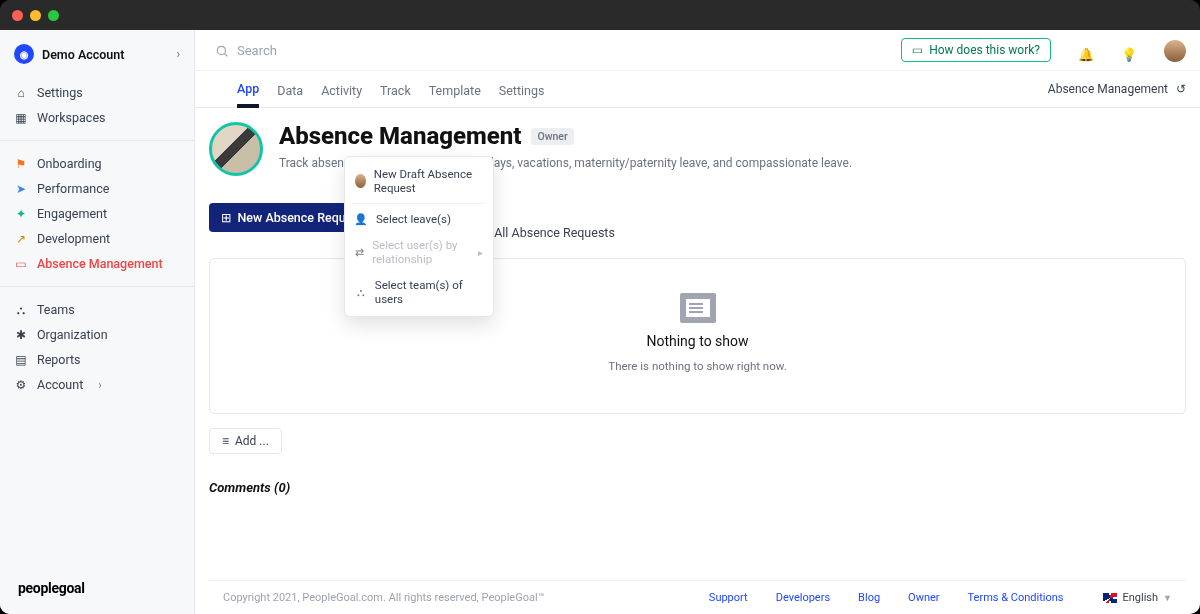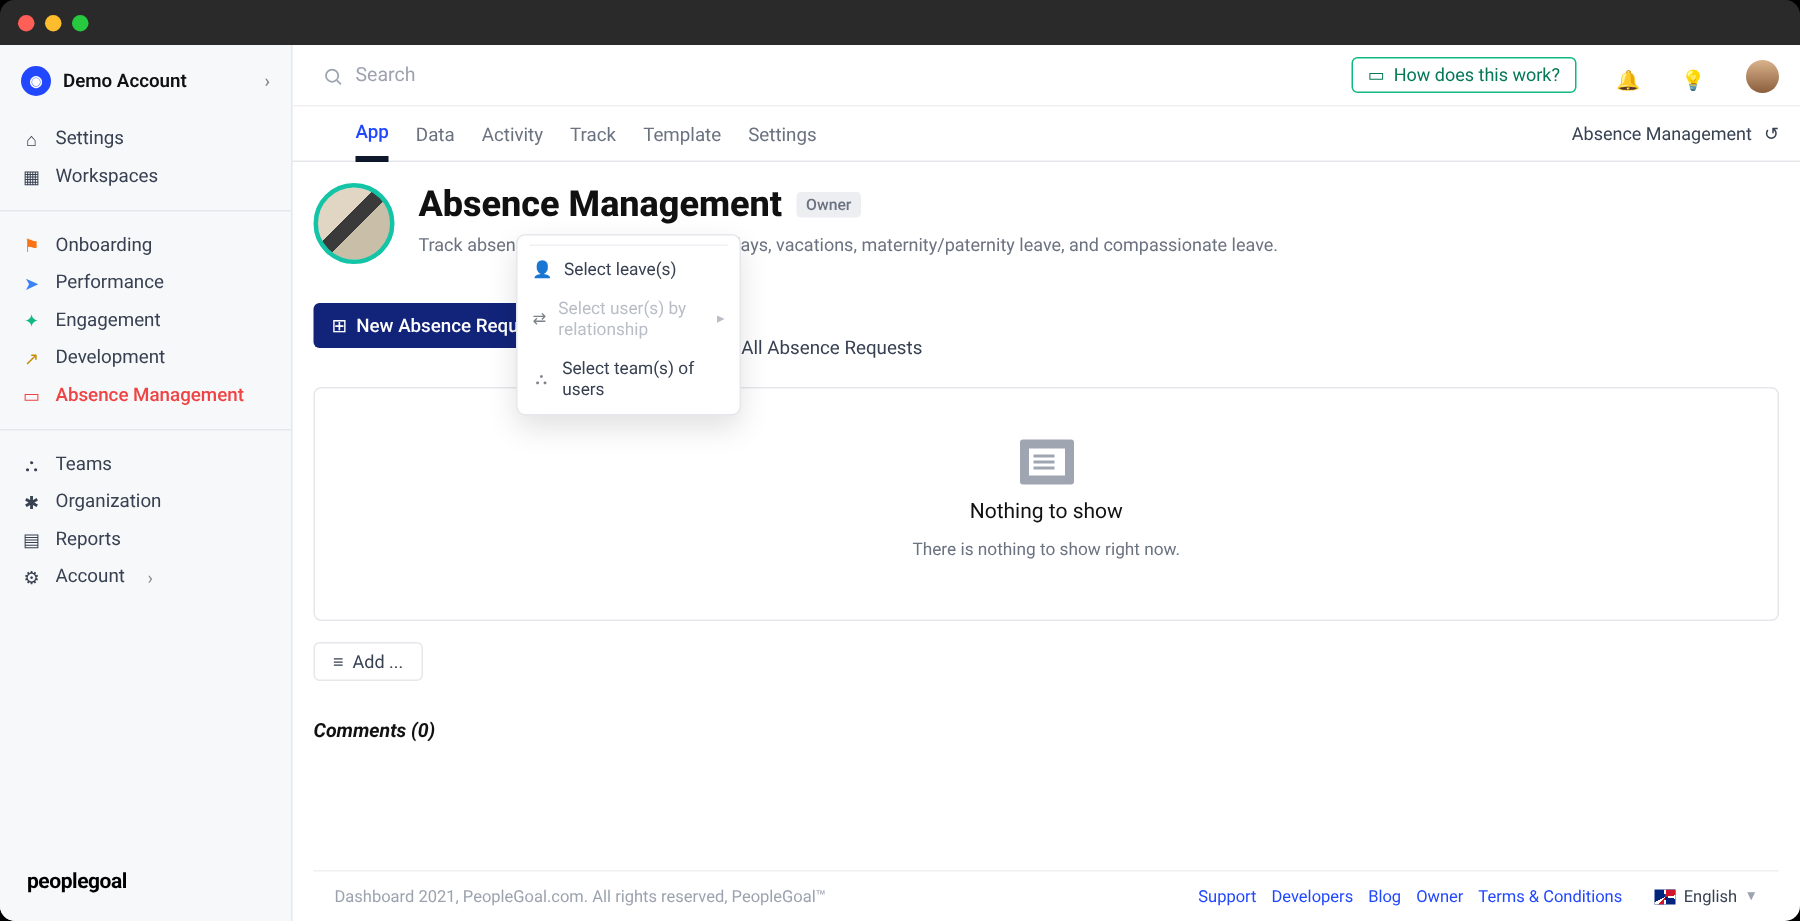--- a/index.html
+++ b/index.html
@@ -51,21 +51,21 @@
 .popup-item .arrow { margin-left: auto; color: #b9bec6; font-size: 10px; }
 .card { border: 1px solid #e5e7eb; border-radius: 5px; margin-top: 18px; padding: 34px 20px 40px; display: flex; flex-direction: column; align-items: center; justify-content: center; gap: 10px; }
 .doc-icon { width: 36px; height: 30px; background: #9fa6b2; border-radius: 2px; position: relative; }
 .doc-icon::after { content: ""; position: absolute; inset: 6px; background: #fff; }
 .doc-lines { position: absolute; top: 10px; left: 9px; width: 14px; height: 2px; background: #9fa6b2; box-shadow: 0 4px 0 #9fa6b2, 0 8px 0 #9fa6b2; z-index: 1; }
 .nothing-title { font-weight: 400; font-size: 14px; color: #111; }
 .nothing-text { font-size: 11.5px; color: #6b7280; }
 .add-btn { margin-top: 14px; align-self: flex-start; border: 1px solid #e5e7eb; background: #fff; padding: 5px 12px; border-radius: 4px; font-size: 12px; color: #374151; cursor: pointer; display: flex; align-items: center; gap: 6px; }
 .comments { margin-top: 26px; font-size: 13px; font-weight: 700; color: #111; font-style: italic; }
 .footer { margin-top: auto; border-top: 1px solid #f0f0f0; padding: 10px 14px; display: flex; align-items: center; font-size: 11px; color: #9ca3af; }
-.footer-links { margin-left: auto; display: flex; gap: 10px; align-items: center; }
+.footer-links { margin-left: auto; display: flex; gap: 28px; align-items: center; }
 .footer-links a { color: #2147ff; text-decoration: none; cursor: pointer; }
 .lang { display: flex; align-items: center; gap: 5px; color: #374151; margin-left: 12px; cursor: pointer; }
 .flag { width: 14px; height: 10px; background: linear-gradient(#00247d,#00247d); position: relative; overflow: hidden; }
 .flag::before { content: ""; position: absolute; inset: 0; background: conic-gradient(from 45deg, #cf142b 0 10%, #fff 10% 15%, transparent 15% 35%, #fff 35% 40%, #cf142b 40% 50%, #fff 50% 55%, transparent 55% 85%, #fff 85% 90%, #cf142b 90%); }
 svg { display: block; }
 </style>
 </head>
 <body>
 
 <div class="window">
@@ -184,20 +184,24 @@
 
         <div class="toolbar-row">
           <button class="new-btn">
             <span>⊞</span>
             <span>New Absence Request</span>
           </button>
           <span class="filter-link blue">our Colleagues</span>
           <span class="filter-link">All Absence Requests</span>
 
           <div class="popup">
+            <div class="popup-item">
+              <span class="mini-avatar"></span>
+              <span>New Draft Absence Request</span>
+            </div>
             <div class="popup-sep"></div>
             <div class="popup-item">
               <span class="pic">👤</span>
               <span>Select leave(s)</span>
             </div>
             <div class="popup-item disabled">
               <span class="pic">⇄</span>
               <span>Select user(s) by relationship</span>
               <span class="arrow">▸</span>
             </div>
@@ -218,21 +222,21 @@
         </div>
 
         <button class="add-btn">
           <span>≡</span>
           <span>Add ...</span>
         </button>
 
         <div class="comments">Comments (0)</div>
 
         <div class="footer">
-          <span>Dashboard 2021, PeopleGoal.com. All rights reserved, PeopleGoal™</span>
+          <span>Copyright 2021, PeopleGoal.com. All rights reserved, PeopleGoal™</span>
           <div class="footer-links">
             <a>Support</a>
             <a>Developers</a>
             <a>Blog</a>
             <a>Owner</a>
             <a>Terms &amp; Conditions</a>
             <div class="lang">
               <span class="flag"></span>
               <span>English</span>
               <span style="font-size:9px;color:#9ca3af">▼</span>

